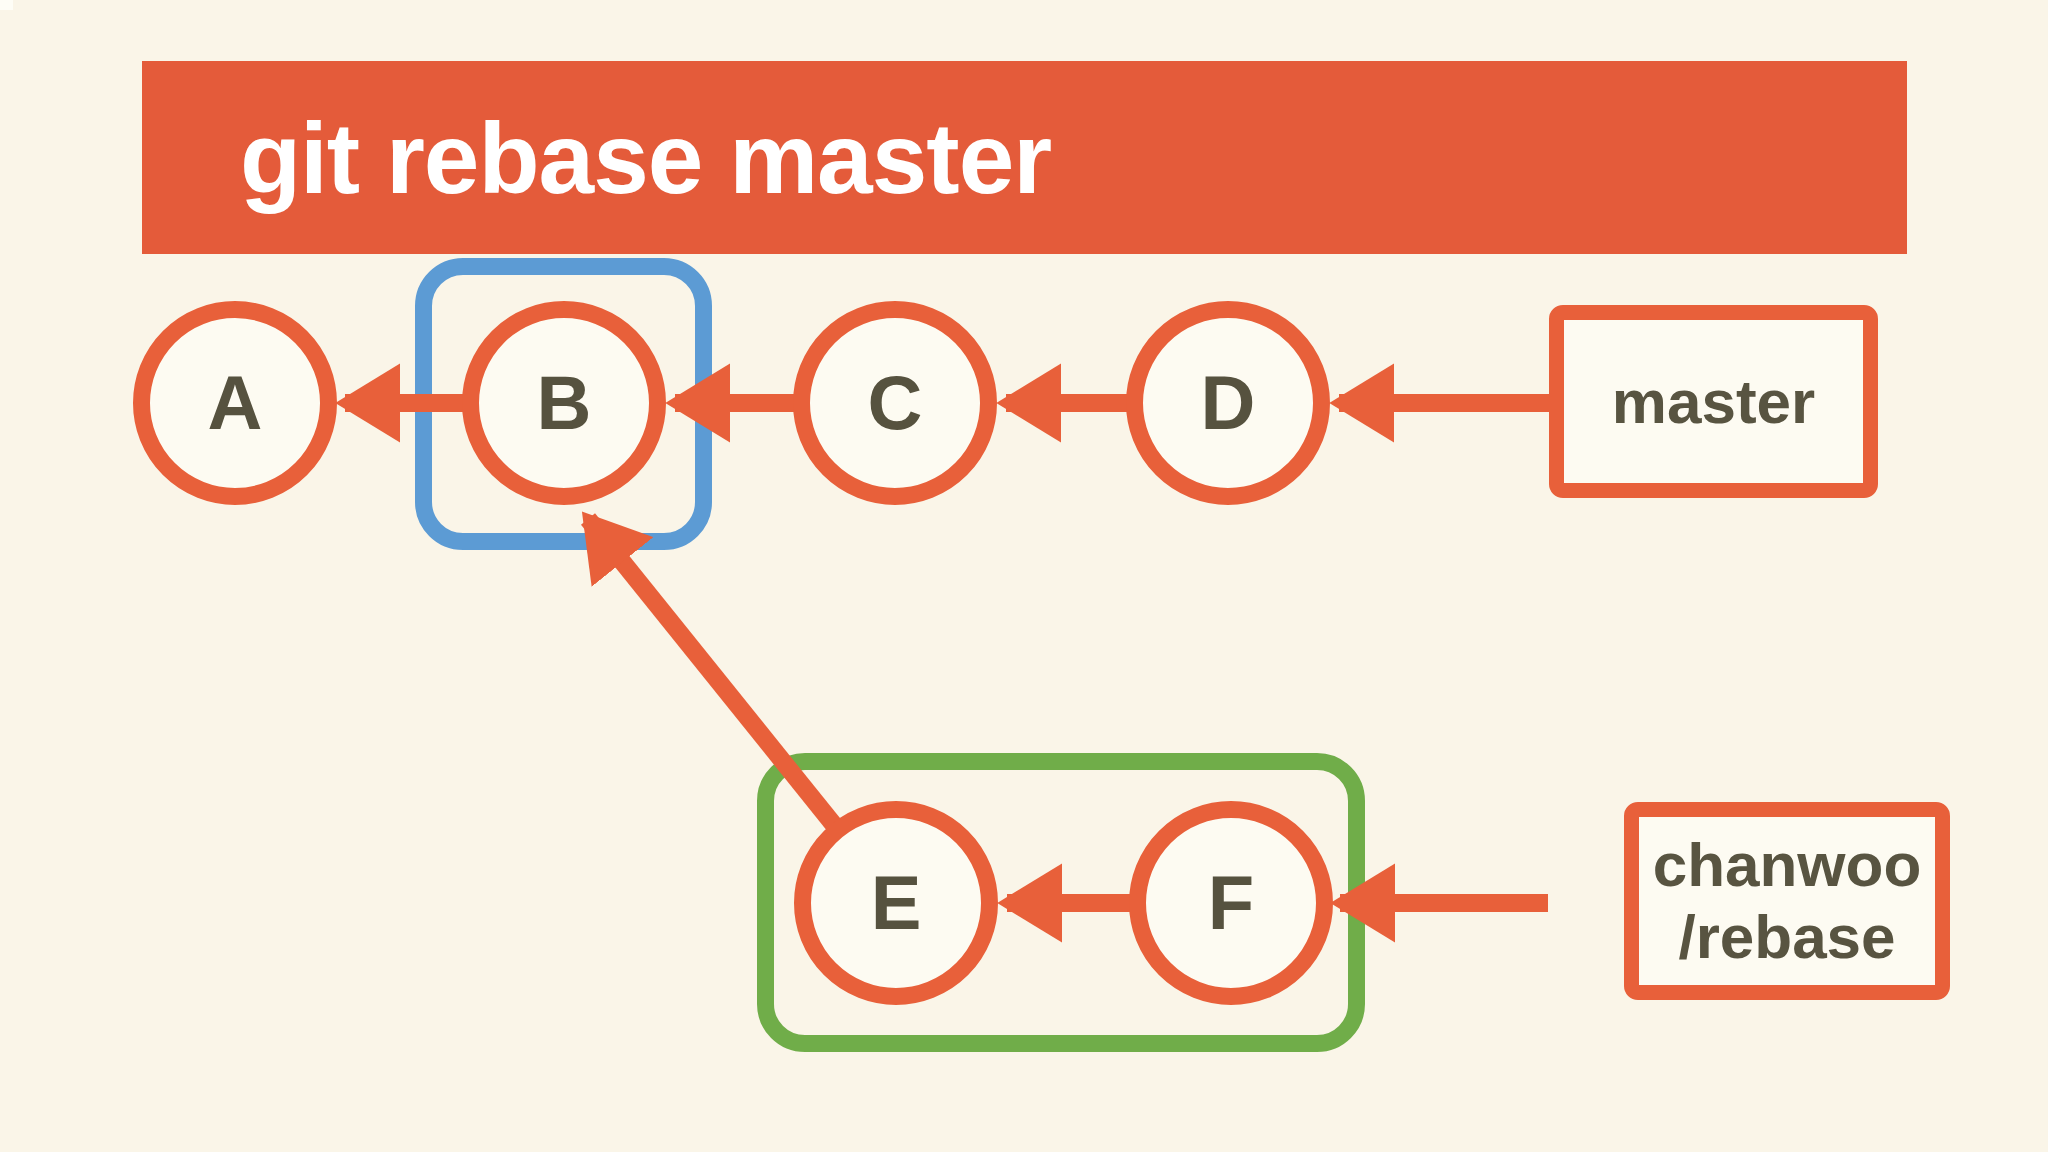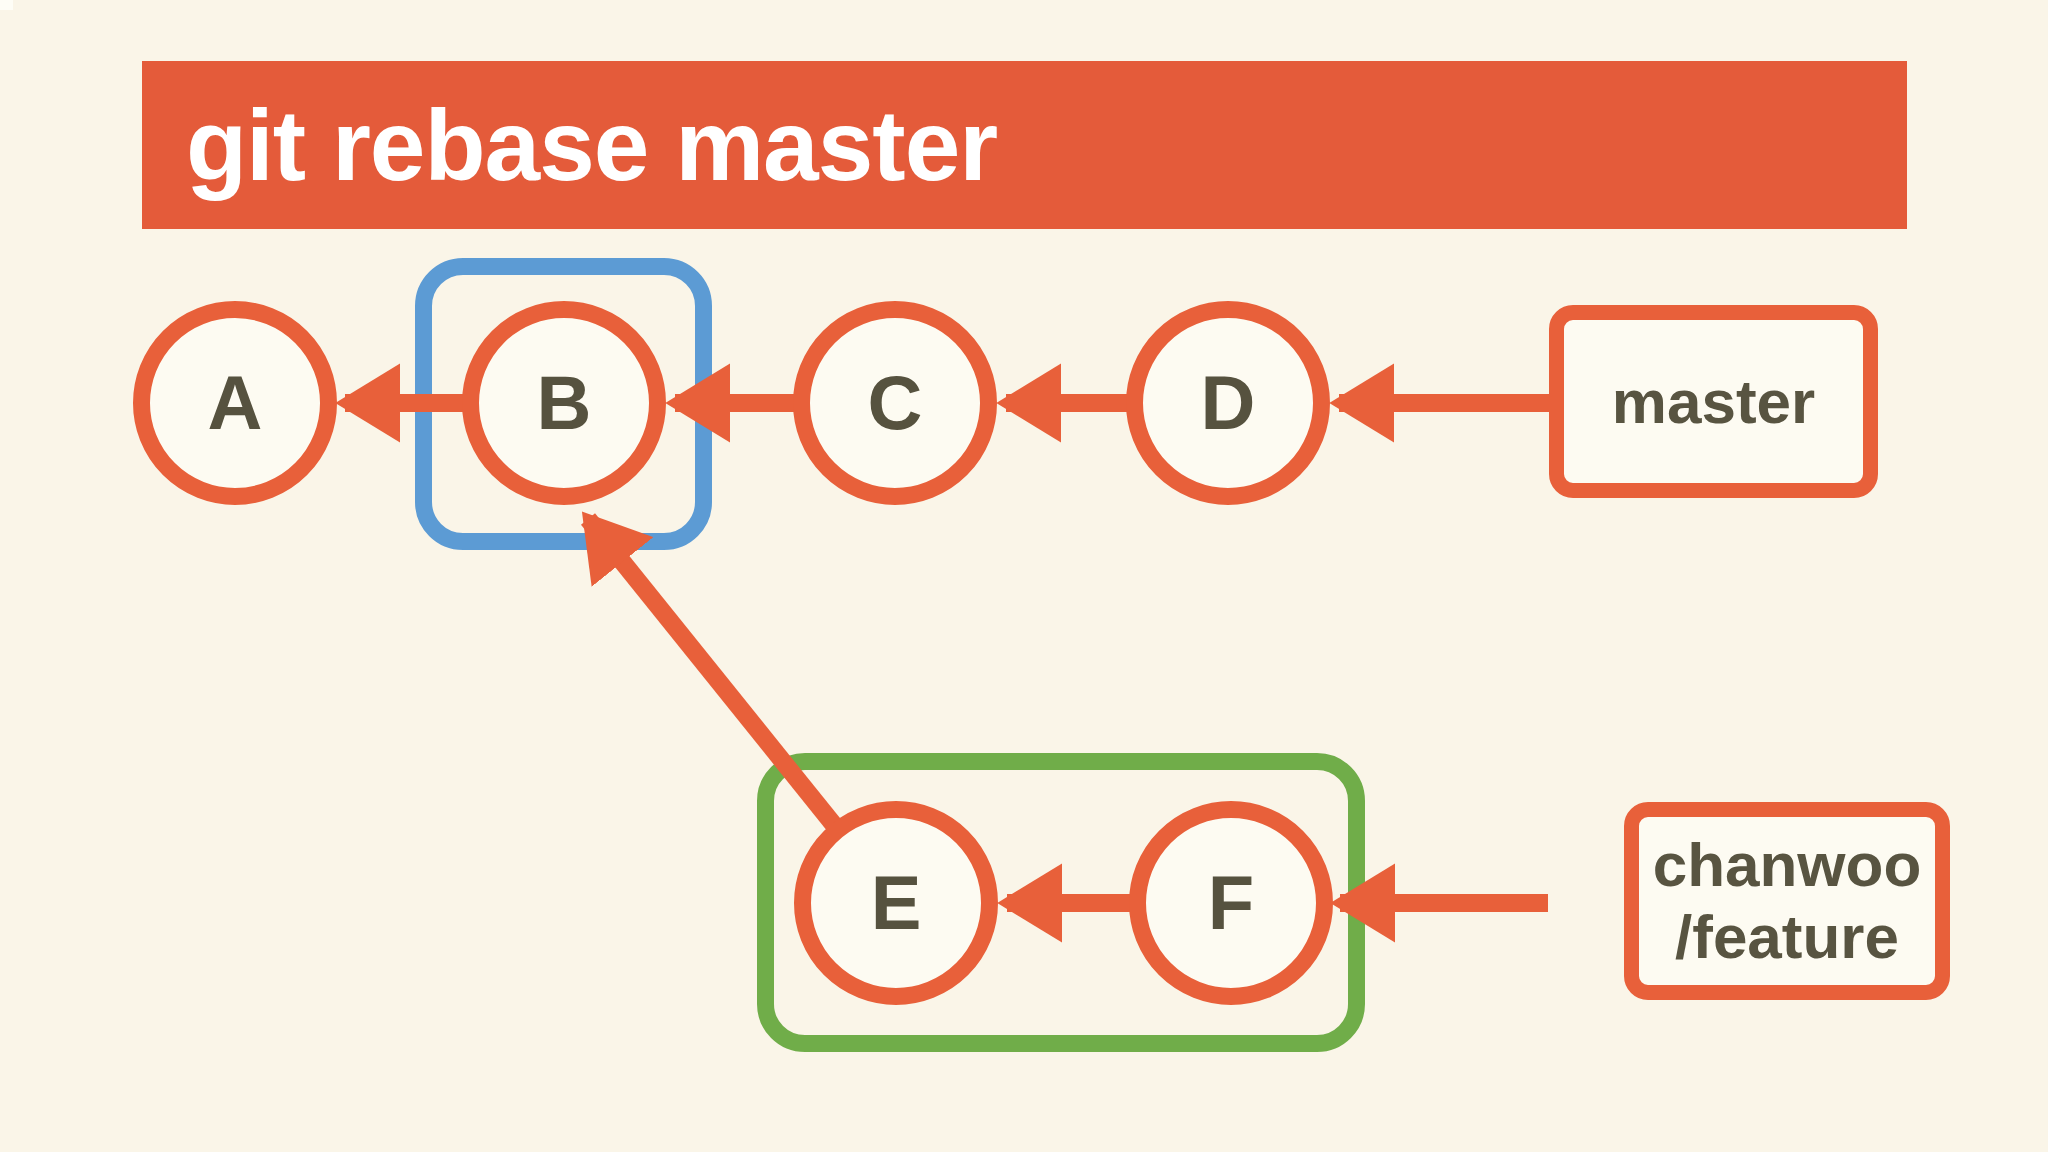--- a/index.html
+++ b/index.html
@@ -4,41 +4,41 @@
 <style>
   html,body{margin:0;padding:0;background:#FAF5E8;}
   .stage{
     position:relative;width:2048px;height:1152px;background:#FAF5E8;
     font-family:"Liberation Sans", sans-serif;overflow:hidden;
   }
   .corner-chip{
     position:absolute;left:0;top:0;width:13px;height:10px;background:#FEFDF6;
   }
   .title-bar{
-    position:absolute;left:142px;top:61px;width:1765px;height:168px;
-    background:#E45B3A;display:flex;align-items:center;padding-left:44px;
+    position:absolute;left:142px;top:61px;width:1765px;height:193px;
+    background:#E45B3A;display:flex;align-items:center;padding-left:98px;
     box-sizing:border-box;
   }
   .title-bar span{
     color:#FFFFFF;font-size:100px;font-weight:bold;letter-spacing:-1px;line-height:1;
   }
   .hl{position:absolute;background:transparent;box-sizing:border-box;border-radius:48px;}
   .hl-blue{left:415px;top:258px;width:297px;height:292px;border:17px solid #5C9BD4;}
   .hl-green{left:757px;top:753px;width:608px;height:299px;border:17px solid #70AD49;}
   .edges{position:absolute;left:0;top:0;width:2048px;height:1152px;}
   .node{
     position:absolute;width:204px;height:204px;border-radius:50%;
     border:17px solid #E8603A;background:#FDFBF2;box-sizing:border-box;
     display:flex;align-items:center;justify-content:center;
   }
   .node span{
     color:#56523F;font-size:76px;font-weight:bold;line-height:1;
   }
   .branch-box{
-    position:absolute;border:15px solid #E8603A;background:#FDFBF2;border-radius:24px;
+    position:absolute;border:15px solid #E8603A;background:#FDFBF2;border-radius:14px;
     box-sizing:border-box;display:flex;flex-direction:column;align-items:center;justify-content:center;
   }
   .branch-box span{
     color:#585441;font-size:62px;font-weight:bold;line-height:1.16;text-align:center;
   }
 </style>
 </head>
 <body>
 
 <div class="stage">
@@ -85,16 +85,16 @@
   <div class="node" style="left:1129px;top:801px">
     <span>F</span>
   </div>
 
   <div class="branch-box" style="left:1549px;top:305px;width:329px;height:193px">
     <span>master</span>
   </div>
 
   <div class="branch-box" style="left:1624px;top:802px;width:326px;height:198px">
     <span>chanwoo</span>
-    <span>/feature</span>
+    <span>/rebase</span>
   </div>
 
 </div>
 
 </body></html>

